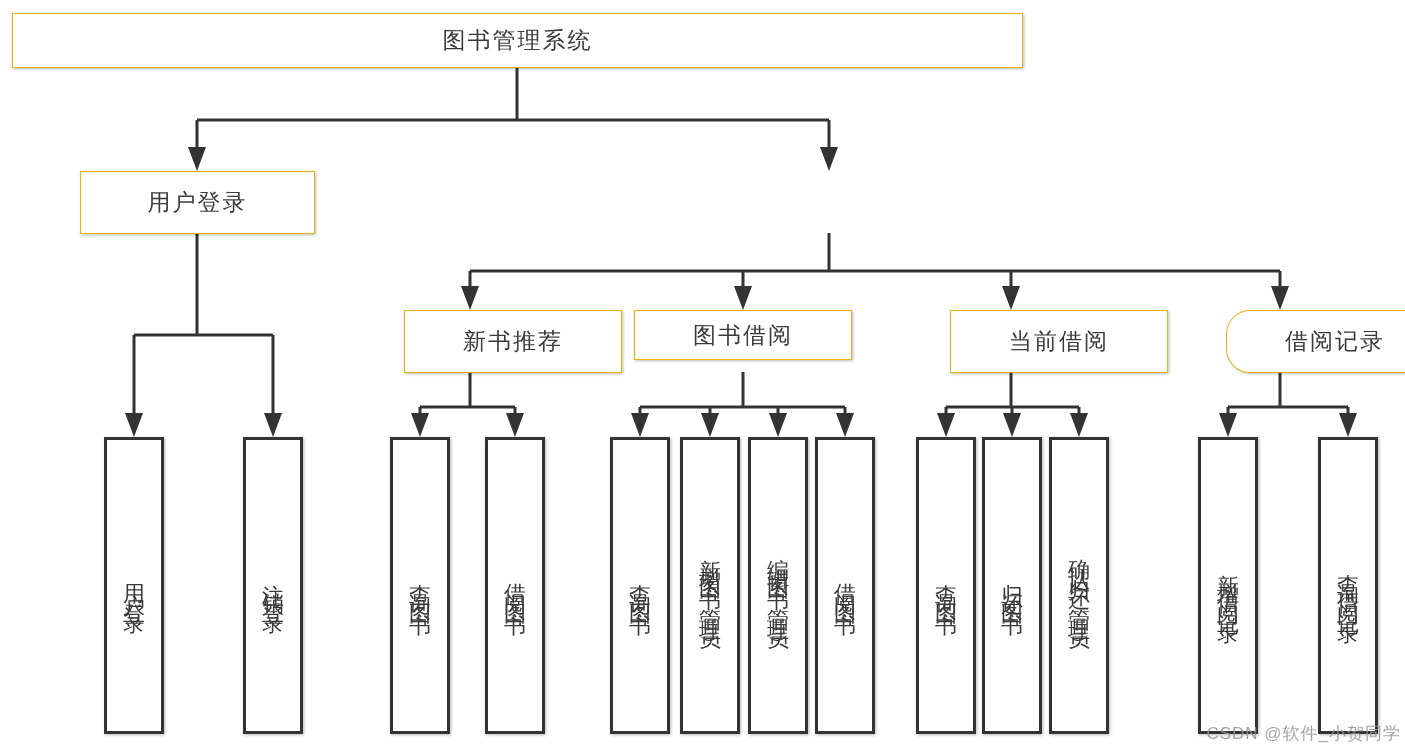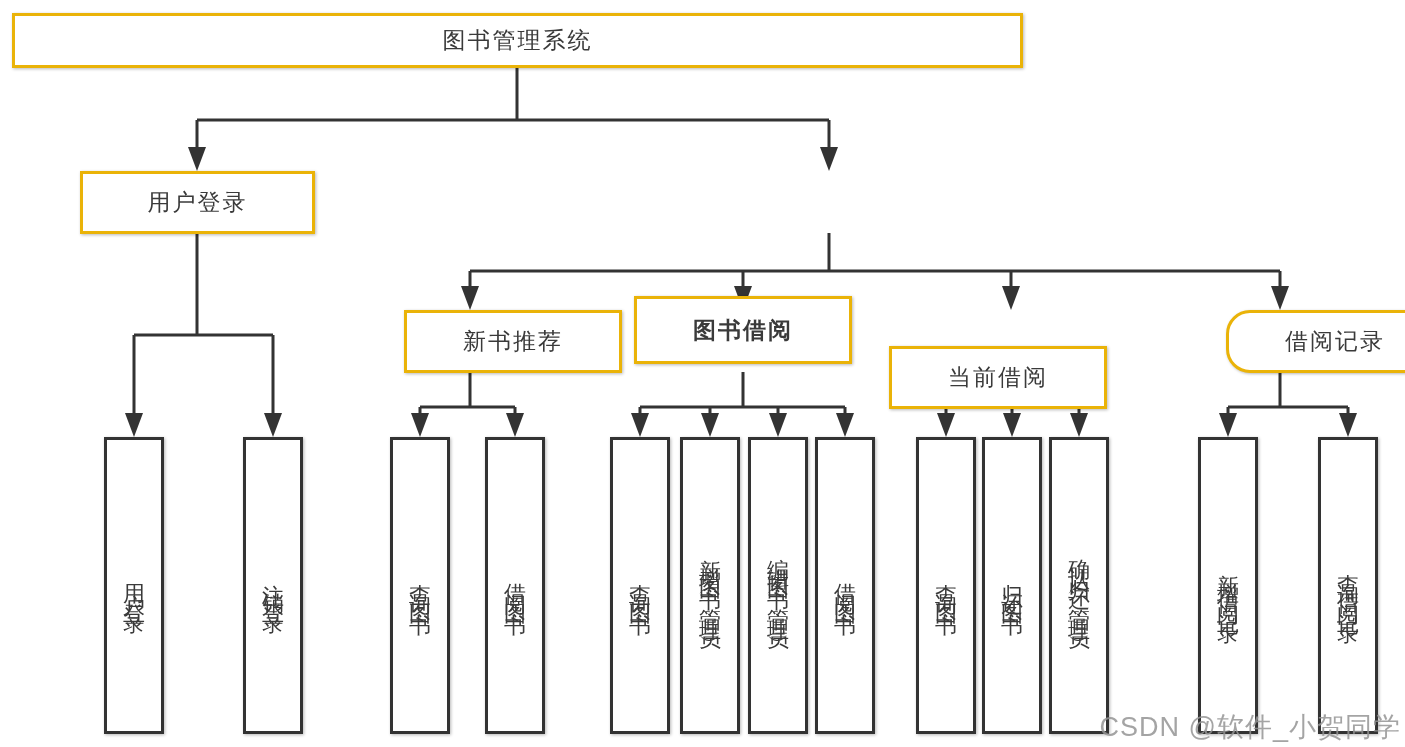--- a/index.html
+++ b/index.html
@@ -13,21 +13,21 @@
   }
   svg.wires {
     position: absolute;
     left: 0; top: 0;
     width: 1405px; height: 747px;
     z-index: 1;
   }
   .hnode {
     position: absolute;
     box-sizing: border-box;
-    border: 3px solid #eab308;
+    border: 1px solid #eab308;
     background: #ffffff;
     display: flex;
     align-items: center;
     justify-content: center;
     z-index: 2;
     box-shadow: 1px 1px 3px rgba(0,0,0,0.28);
   }
   .hnode .lbl {
     font-size: 23px;
     letter-spacing: 2px;
@@ -54,21 +54,21 @@
     font-size: 22px;
     line-height: 1;
     letter-spacing: 10px;
     color: #3a3a3a;
     white-space: nowrap;
   }
   .watermark {
     position: absolute;
     right: 4px;
     bottom: 2px;
-    font-size: 27px;
+    font-size: 17px;
     letter-spacing: 1px;
     color: rgba(148, 148, 148, 0.85);
     z-index: 3;
     white-space: nowrap;
   }
 </style>
 </head>
 <body>
 
 <div class="canvas">
@@ -120,24 +120,24 @@
     <span class="lbl">图书管理系统</span>
   </div>
 
   <div class="hnode" style="left:80px; top:171px; width:235px; height:63px;">
     <span class="lbl">用户登录</span>
   </div>
 
   <div class="hnode" style="left:361px; top:310px; width:218px; height:63px;margin-left:43px;">
     <span class="lbl">新书推荐</span>
   </div>
-  <div class="hnode" style="left:634px; top:296px; width:218px; height:68px;font-weight:bold;">
+  <div class="hnode" style="left:634px; top:310px; width:218px; height:50px;">
     <span class="lbl">图书借阅</span>
   </div>
-  <div class="hnode" style="left:889px; top:310px; width:218px; height:63px;margin-top:36px;">
+  <div class="hnode" style="left:950px; top:310px; width:218px; height:63px;">
     <span class="lbl">当前借阅</span>
   </div>
   <div class="hnode" style="left:1226px; top:310px; width:218px; height:63px;border-radius:24px;">
     <span class="lbl">借阅记录</span>
   </div>
 
   <div class="vnode" style="left:104px;">
     <span class="lbl">用户登录</span>
   </div>
   <div class="vnode" style="left:243px;">

